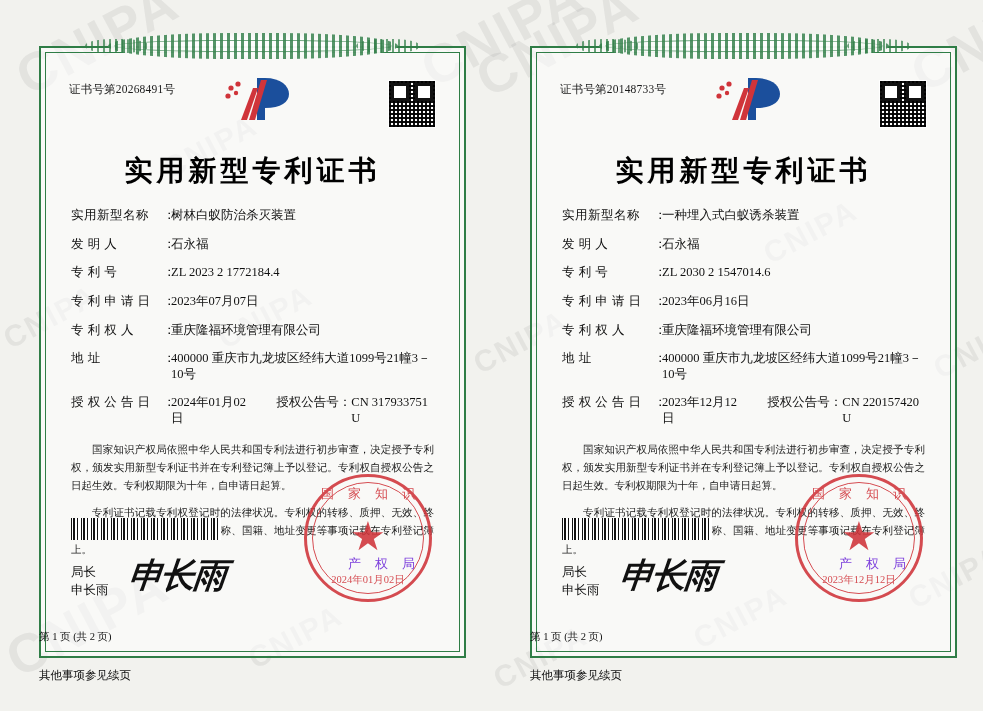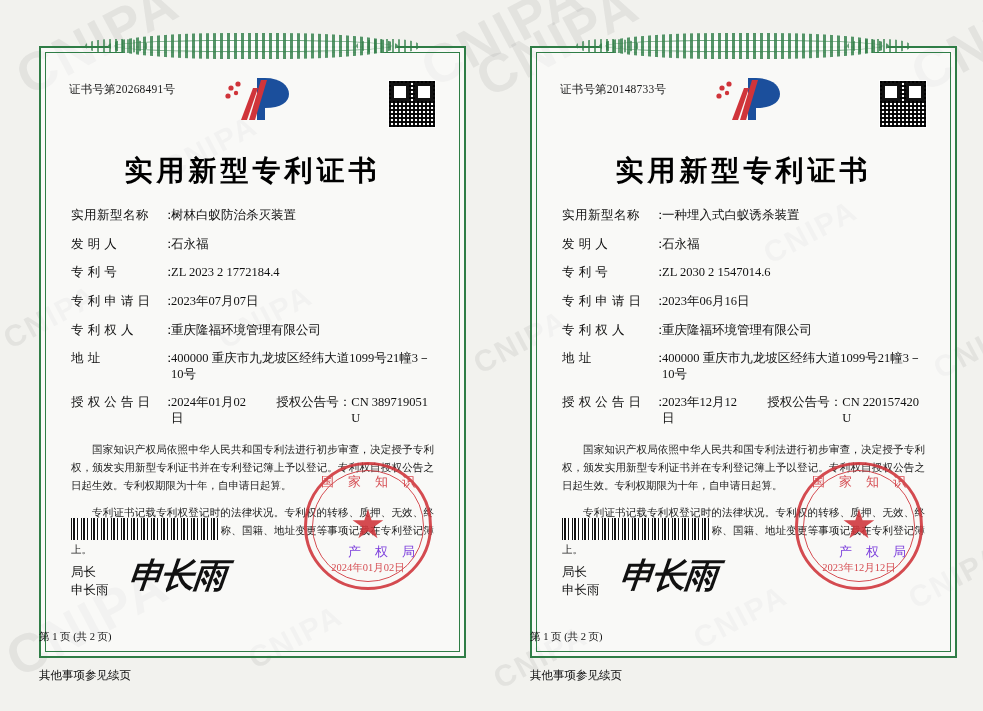--- a/index.html
+++ b/index.html
@@ -236,21 +236,21 @@
     font-style: italic;
     letter-spacing: -2px;
     color: #111;
     transform: skewX(-6deg);
   }
 
   
   .seal {
     position: absolute;
     right: 34px;
-    bottom: 68px;
+    bottom: 56px;
     width: 122px;
     height: 122px;
     border: 3px solid #d0343a;
     border-radius: 50%;
     opacity: 0.88;
   }
   .seal:before {
     content:"";
     position:absolute;
     inset:5px;
@@ -398,21 +398,21 @@
         <div class="field">
           <span class="lbl">地          址</span>
           <span class="sep">：</span>
           <span class="val">400000 重庆市九龙坡区经纬大道1099号21幢3－10号</span>
         </div>
         <div class="field two-col">
           <span class="lbl">授 权 公 告 日</span>
           <span class="sep">：</span>
           <span>2024年01月02日</span>
           <span class="val2-lbl">授权公告号：</span>
-          <span>CN 389719051 U</span>
+          <span>CN 317933751 U</span>
         </div>
       </div>
 
       <div class="para first">国家知识产权局依照中华人民共和国专利法进行初步审查，决定授予专利权，颁发实用新型专利证书并在专利登记簿上予以登记。专利权自授权公告之日起生效。专利权期限为十年，自申请日起算。</div>
       <div class="para">专利证书记载专利权登记时的法律状况。专利权的转移、质押、无效、终止、恢复和专利权人的姓名或名称、国籍、地址变更等事项记载在专利登记簿上。</div>
     </div>
 
     <div class="barcode"></div>
 
     <div class="sign-block">

